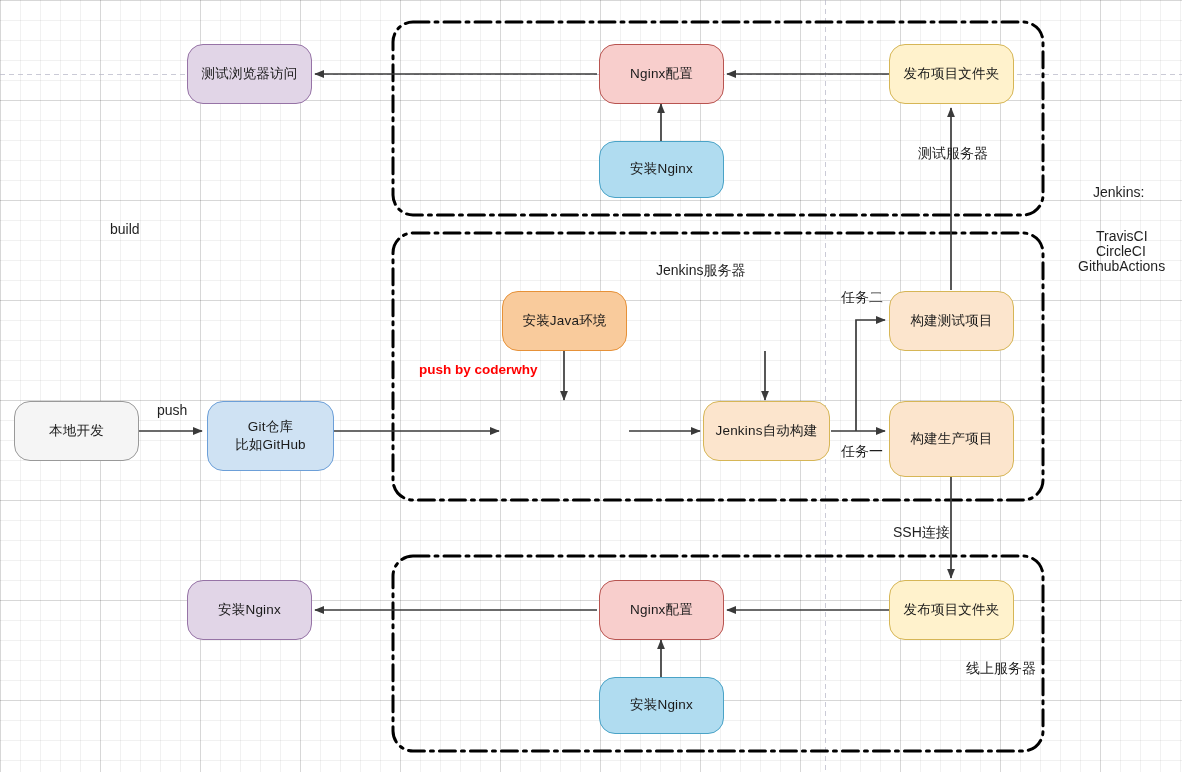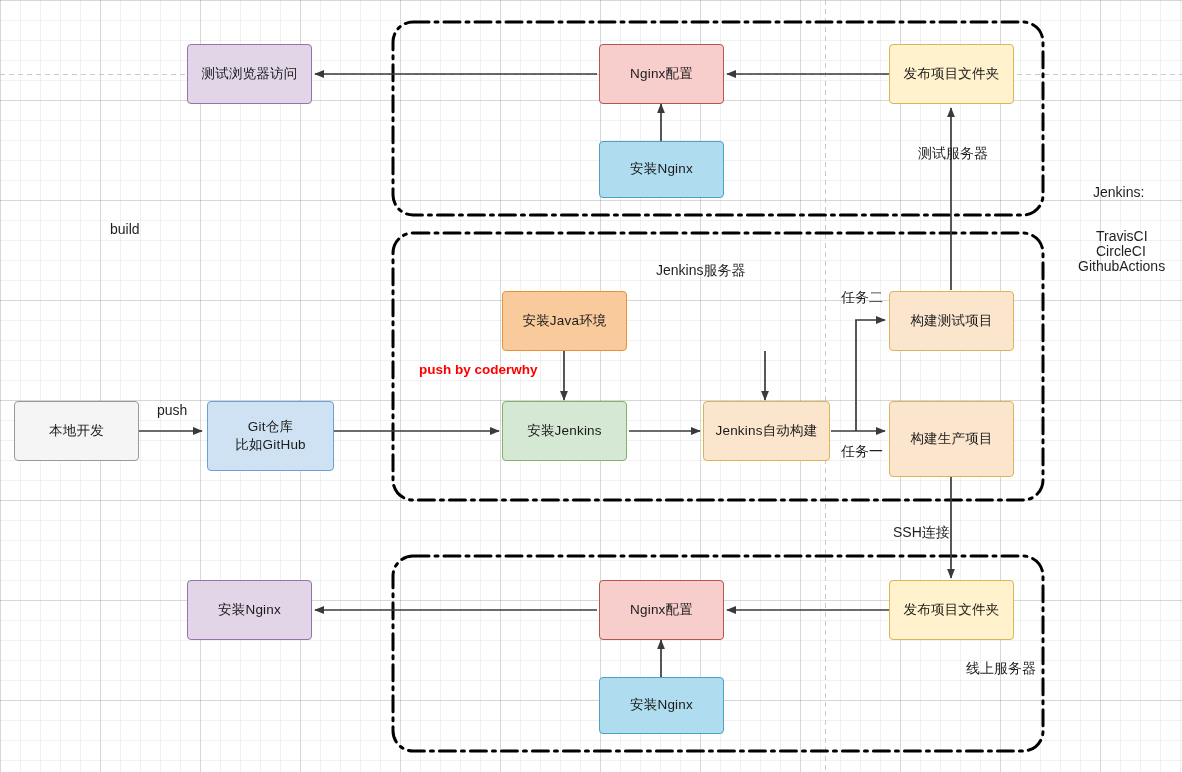--- a/index.html
+++ b/index.html
@@ -21,21 +21,21 @@
       linear-gradient(to bottom, rgba(0,0,0,0.11) 1px, transparent 1px);
     background-size:20px 20px, 20px 20px, 100px 100px, 100px 100px;
     background-position:0 -8px, -8px 0, 0 -8px, -8px 0;
   }
   svg.layer{position:absolute;left:0;top:0;width:1182px;height:772px;overflow:visible;}
   .node{
     position:absolute;
     box-sizing:border-box;
     display:flex;align-items:center;justify-content:center;
     text-align:center;
-    border-radius:4px;
+    border-radius:16px;
     font-size:13.5px;
     line-height:1.35;
     color:#1a1a1a;
     letter-spacing:0.2px;
     z-index:4;
   }
   .node span{display:block;}
   .lbl{
     position:absolute;
     font-size:14px;
@@ -152,23 +152,20 @@
 
   <div class="node" style="left:889px;top:580px;width:125px;height:60px;background:#fff2cc;border:1.6px solid #d6b656;">
     <span>发布项目文件夹</span>
   </div>
 
   <div class="node" style="left:502px;top:291px;width:125px;height:60px;background:#f9cb9c;border:1.6px solid #e69138;">
     <span>安装Java环境</span>
   </div>
 
 
-  <div class="node" style="left:502px;top:401px;width:125px;height:60px;background:#d5e8d4;border:1.6px solid #82b366;">
-    <span>安装Jenkins</span>
-  </div>
 
   <div class="node" style="left:703px;top:401px;width:127px;height:60px;background:#fce5cd;border:1.6px solid #d6b656;">
     <span>Jenkins自动构建</span>
   </div>
 
   <div class="node" style="left:889px;top:291px;width:125px;height:60px;background:#fce5cd;border:1.6px solid #d6b656;">
     <span>构建测试项目</span>
   </div>
 
   <div class="node" style="left:889px;top:401px;width:125px;height:76px;background:#fce5cd;border:1.6px solid #d6b656;">

